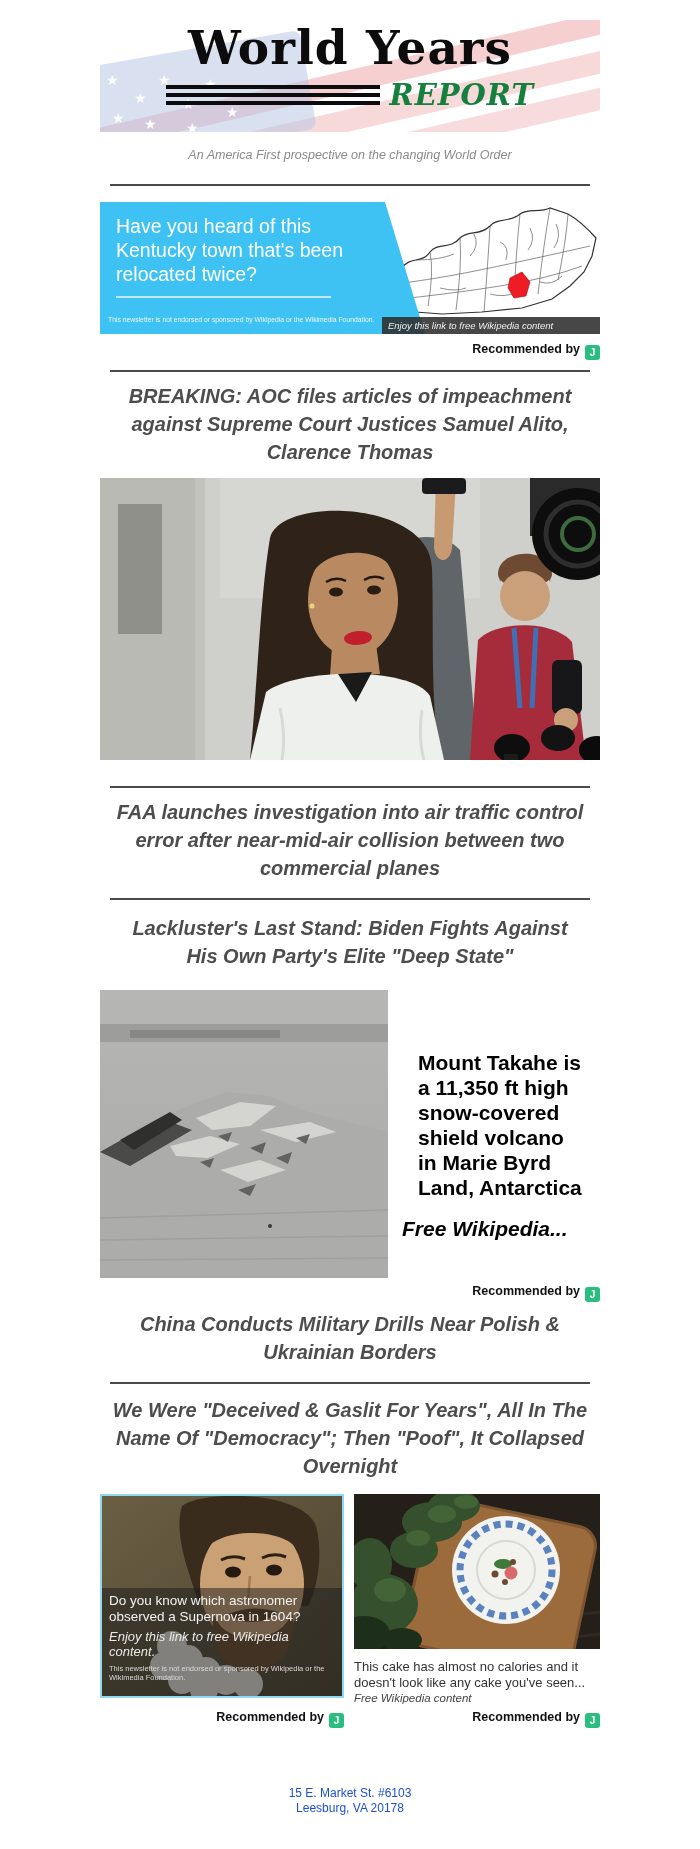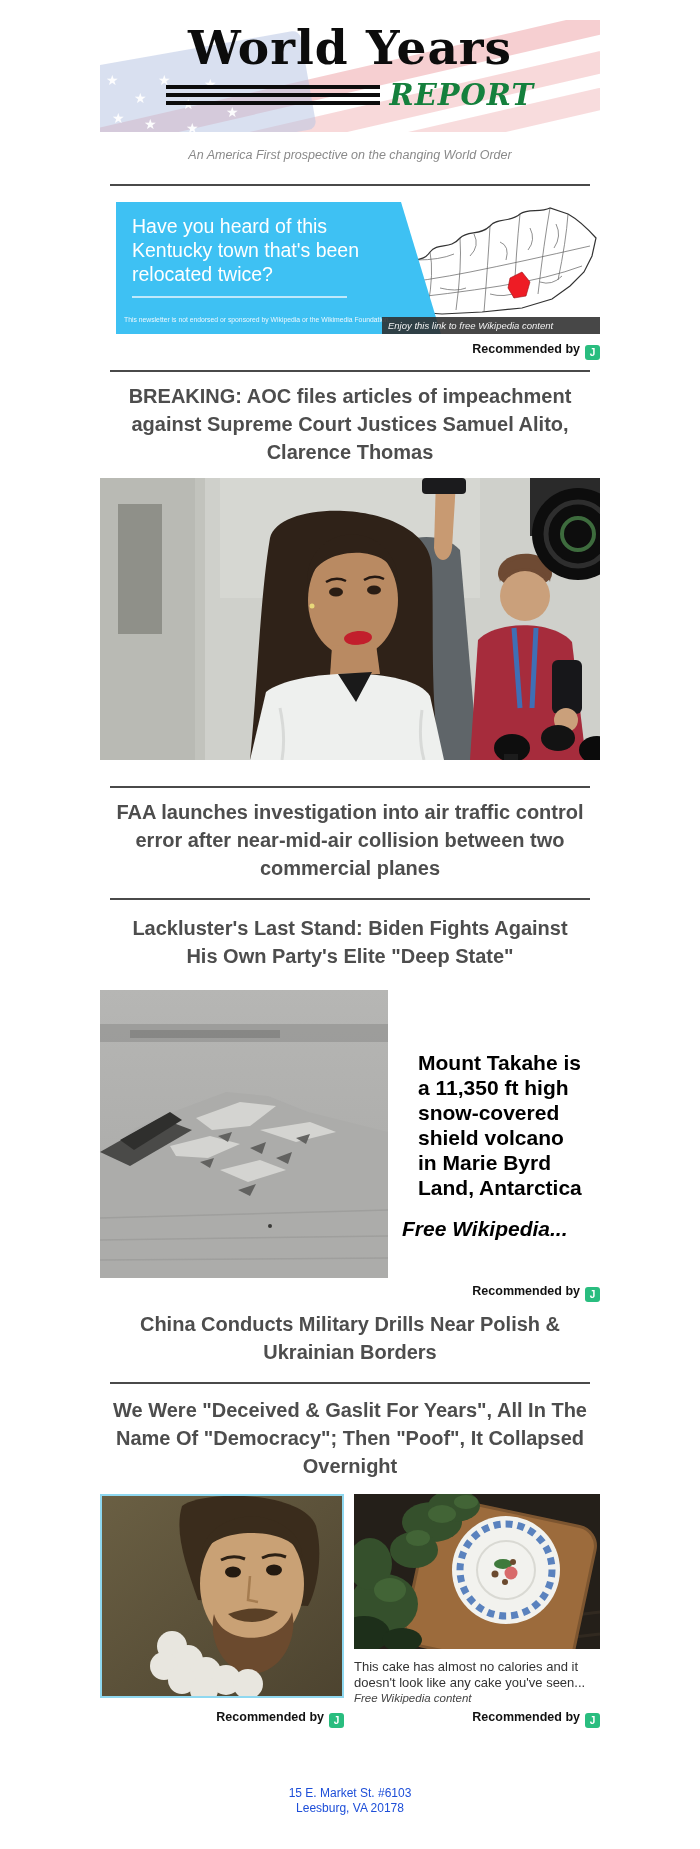--- a/index.html
+++ b/index.html
@@ -26,28 +26,28 @@
 
   hr.rule{border:none;border-top:2px solid #4a4a4a;width:480px;margin:22px auto 0;}
 
   
   .rec{width:500px;margin:8px auto 0;text-align:right;font-size:12.5px;font-weight:bold;color:#111;}
   .rec .jg{display:inline-block;width:15px;height:15px;border-radius:3px;background:#29bd7f;color:#fff;font-size:10px;line-height:15px;text-align:center;vertical-align:-3px;margin-left:5px;font-weight:bold;}
 
   
   .ad-kentucky{display:block;width:500px;height:132px;margin:16px auto 0;position:relative;background:#fff;text-decoration:none;overflow:hidden;}
   .ky-map{position:absolute;right:0;top:0;width:230px;height:132px;}
-  .ky-blue{position:absolute;left:16px;top:0;width:100%;height:100%;background:#3ec1f3;clip-path:polygon(0 0,57% 0,65% 100%,0 100%);}
+  .ky-blue{position:absolute;left:0;top:0;width:100%;height:100%;background:#3ec1f3;clip-path:polygon(0 0,57% 0,65% 100%,0 100%);}
   .ky-headline{margin:0;padding:12px 0 0 16px;width:255px;color:#fff;font-size:19.5px;line-height:24px;font-weight:400;}
   .ky-underline{width:215px;height:2px;background:#bfe9fb;margin:10px 0 0 16px;}
   .ky-disclaimer{position:absolute;left:8px;bottom:4px;font-size:6.8px;color:#eaf7fd;width:300px;}
   .ky-caption{position:absolute;right:0;bottom:0;width:218px;background:rgba(45,45,45,.88);color:#f0f0f0;font-style:italic;font-size:9.5px;padding:3px 6px;box-sizing:border-box;}
 
   
-  .headline{width:470px;margin:10px auto 0;text-align:center;font-size:20px;line-height:28px;font-weight:bold;color:#4d4d4d;cursor:pointer;}
+  .headline{width:470px;margin:10px auto 0;text-align:center;font-size:20px;line-height:28px;font-weight:bold;color:#4d4d4d;cursor:pointer;font-style:italic;}
   .headline.h2m{}
   .headline.h3m{margin-top:14px;}
   .headline.h4m{margin-top:8px;}
   .headline.h5m{margin-top:12px;width:500px;}
 
   .photo{display:block;width:500px;margin:12px auto 0;}
   .photo svg{display:block;}
 
   
   .ad-takahe{width:500px;margin:20px auto 0;display:flex;text-decoration:none;}
@@ -282,20 +282,25 @@
           <circle cx="70" cy="150" r="15"></circle>
             <circle cx="86" cy="164" r="15"></circle>
           <circle cx="104" cy="176" r="15"></circle>
             <circle cx="124" cy="184" r="15"></circle>
           <circle cx="146" cy="188" r="15"></circle>
             <circle cx="62" cy="170" r="14"></circle>
           <circle cx="80" cy="184" r="14"></circle>
             <circle cx="102" cy="194" r="14"></circle>
         </g>
       </svg>
+      <div class="kp-overlay">
+        <p class="kp-headline">Do you know which astronomer observed a Supernova in 1604?</p>
+        <p class="kp-caption">Enjoy this link to free Wikipedia content.</p>
+        <p class="kp-disclaimer">This newsletter is not endorsed or sponsored by Wikipedia or the Wikimedia Foundation.</p>
+      </div>
     </a>
 
     <a class="ad-cake">
       <svg viewBox="0 0 246 155" width="246" height="155">
         <rect width="246" height="155" fill="#241f19"></rect>
         <g stroke="#352c22" stroke-width="3" opacity="0.8">
           <path d="M150,130 L246,118" fill="none"></path>
             <path d="M160,150 L246,140" fill="none"></path>
         </g>
         <rect x="62" y="18" width="170" height="150" rx="20" fill="#9c6b3c" transform="rotate(12 150 90)" stroke="#7c5530" stroke-width="3"></rect>

